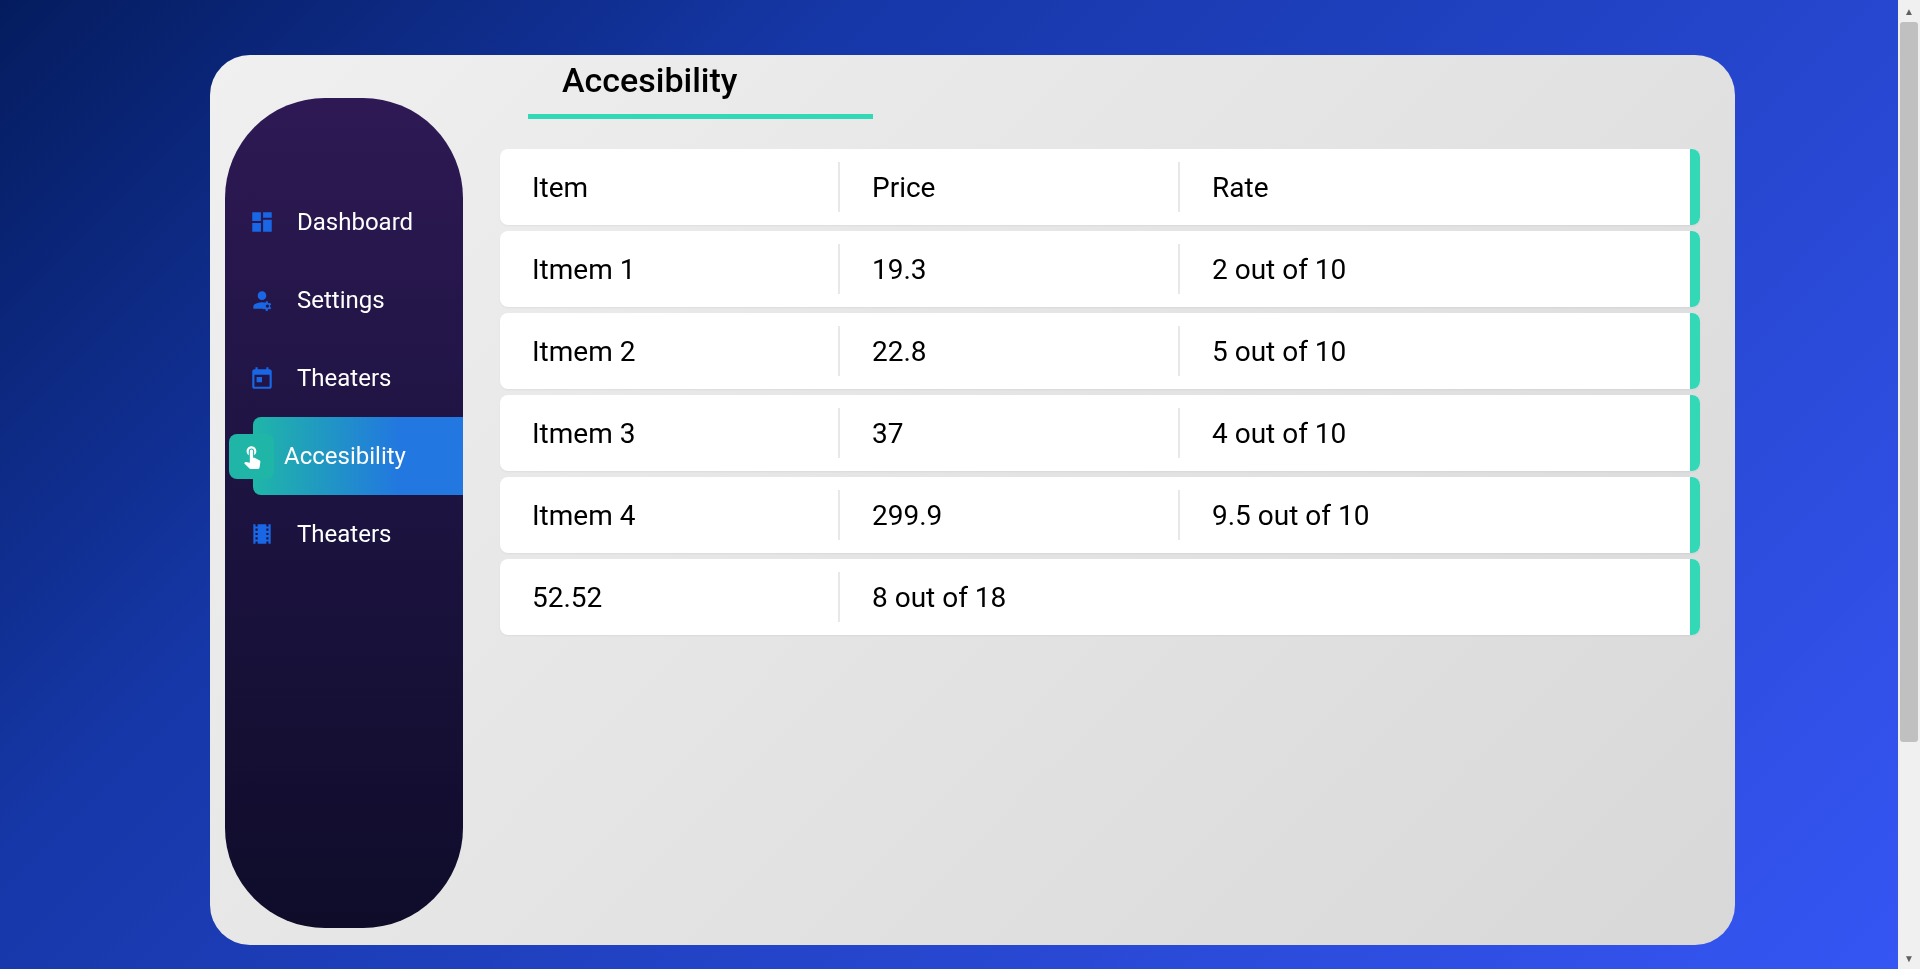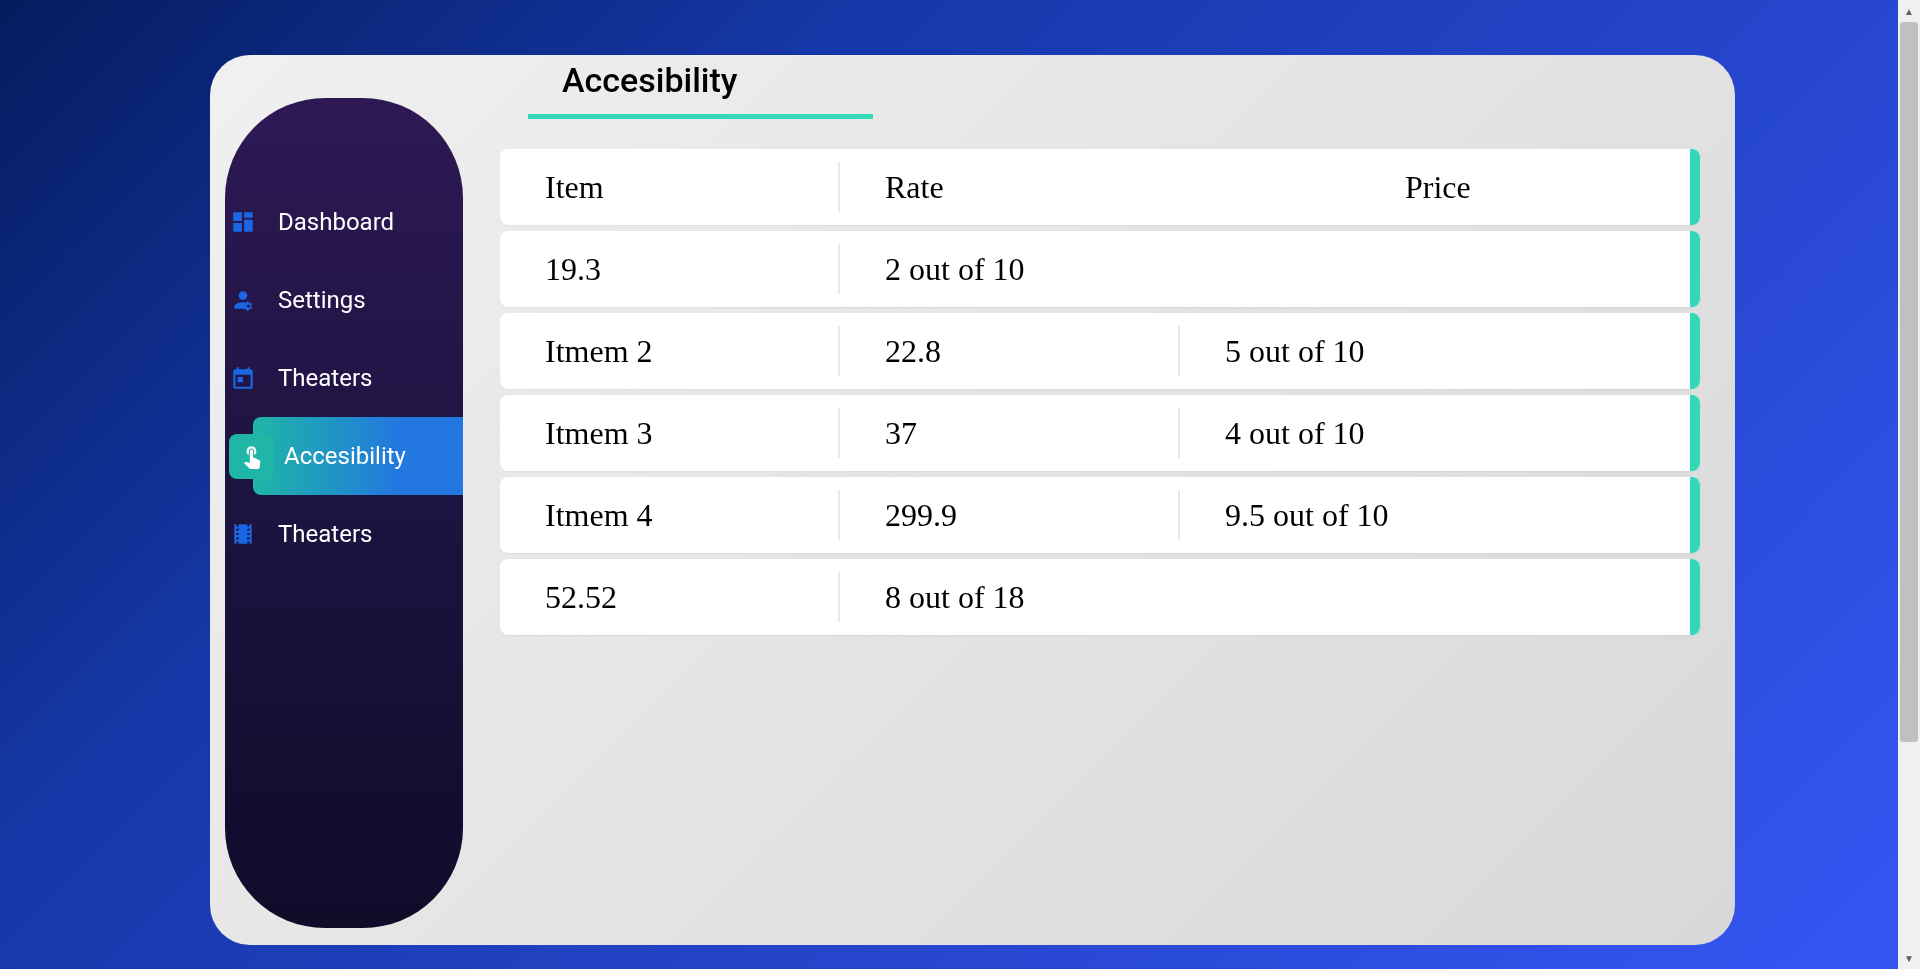--- a/index.html
+++ b/index.html
@@ -34,21 +34,21 @@
       height: 830px;
       background: linear-gradient(180deg, #2e1954 0%, #1c1340 50%, #0f0c2a 100%);
       border-radius: 100px;
       padding-top: 85px;
     }
 
     .sidebar-item {
       display: flex;
       align-items: center;
       height: 78px;
-      padding-left: 3px;
+      padding-left: 22px;
       color: #ffffff;
       font-size: 24px;
       cursor: pointer;
       position: relative;
       border-radius: 8px;
     }
 
     .sidebar-item.active {
       background: linear-gradient(90deg, #1fb6a8 0%, #2277e0 70%);
       margin-left: 28px;
@@ -131,24 +131,23 @@
       position: absolute;
       right: 0;
       top: 0;
       bottom: 0;
       width: 10px;
       background: #33d8b6;
       border-radius: 0 8px 8px 0;
     }
 
     .table-cell {
-      font-size: 32px;
+      font-size: 28px;
       color: #000000;
-      padding-left: 45px;
-      font-family: Liberation Serif, serif;
+      padding-left: 32px;
     }
 
     .table-cell.col-item {
       width: 340px;
       border-right: 2px solid #e8e8e8;
       height: 50px;
       display: flex;
       align-items: center;
     }
 
@@ -252,24 +251,25 @@
   </div>
 </nav>
 
 <main class="content-area">
   <h1 class="page-title">Accesibility</h1>
   <div class="title-underline"></div>
 
   <div class="table-container">
     <div class="table-row">
       <div class="table-cell col-item">Item</div>
+      <div class="table-cell col-price">Price</div>
       <div class="table-cell col-rate">Rate</div>
-      <div class="table-cell col-price">Price</div>
-    </div>
-    <div class="table-row">
+    </div>
+    <div class="table-row">
+      <div class="table-cell col-item">Itmem 1</div>
       <div class="table-cell col-price">19.3</div>
       <div class="table-cell col-rate">2 out of 10</div>
     </div>
     <div class="table-row">
       <div class="table-cell col-item">Itmem 2</div>
       <div class="table-cell col-price">22.8</div>
       <div class="table-cell col-rate">5 out of 10</div>
     </div>
     <div class="table-row">
       <div class="table-cell col-item">Itmem 3</div>

